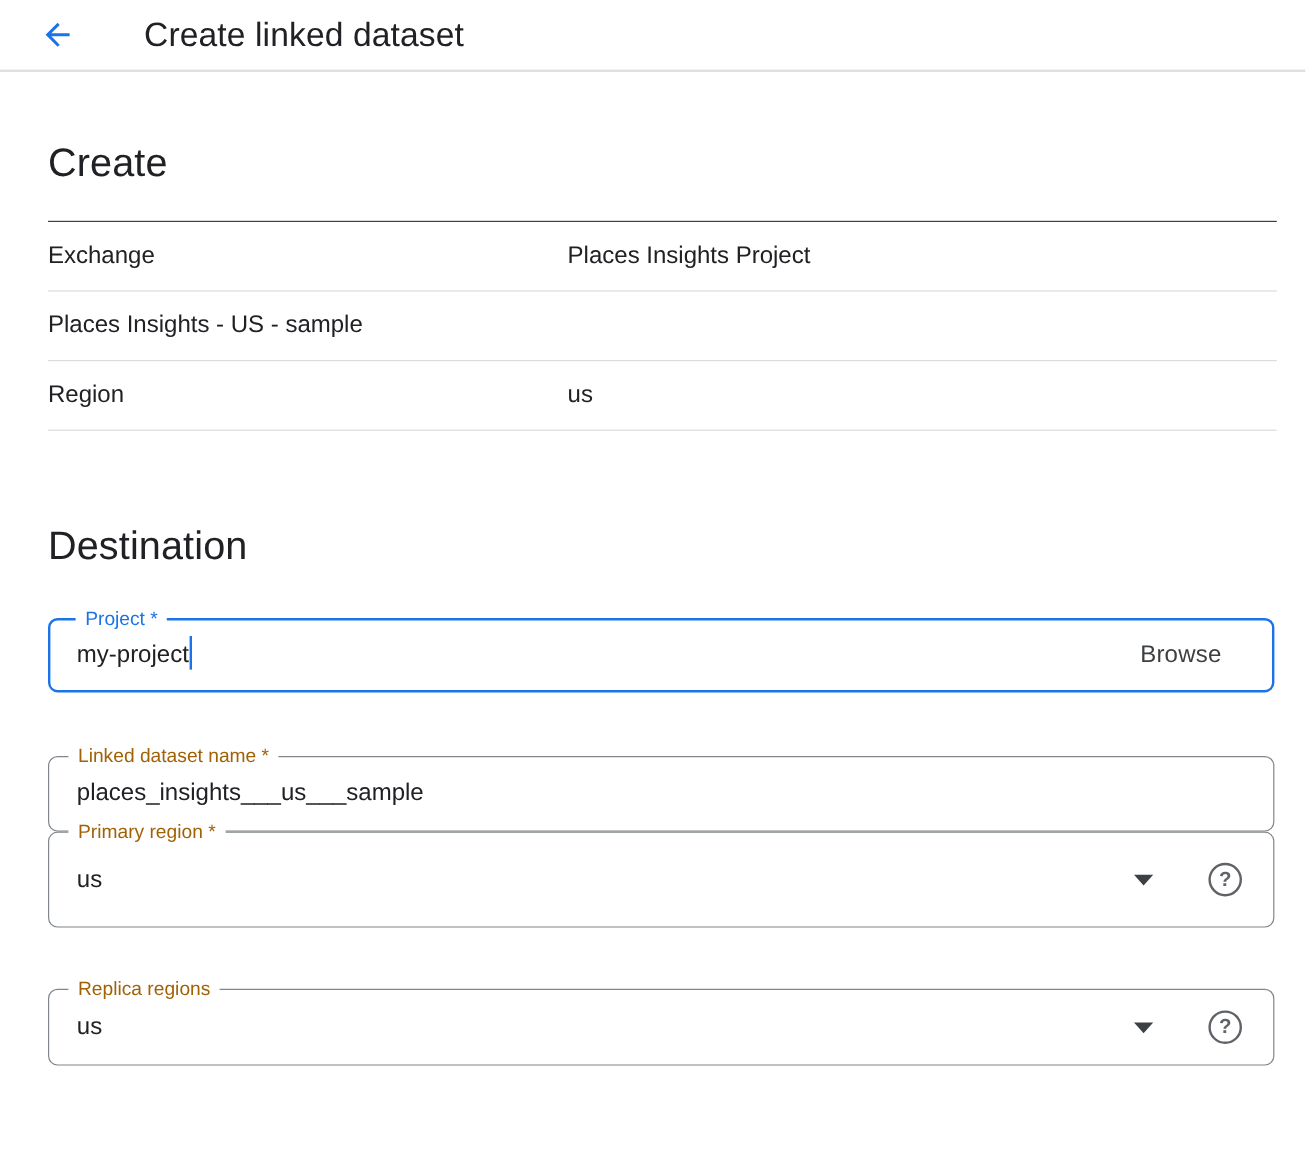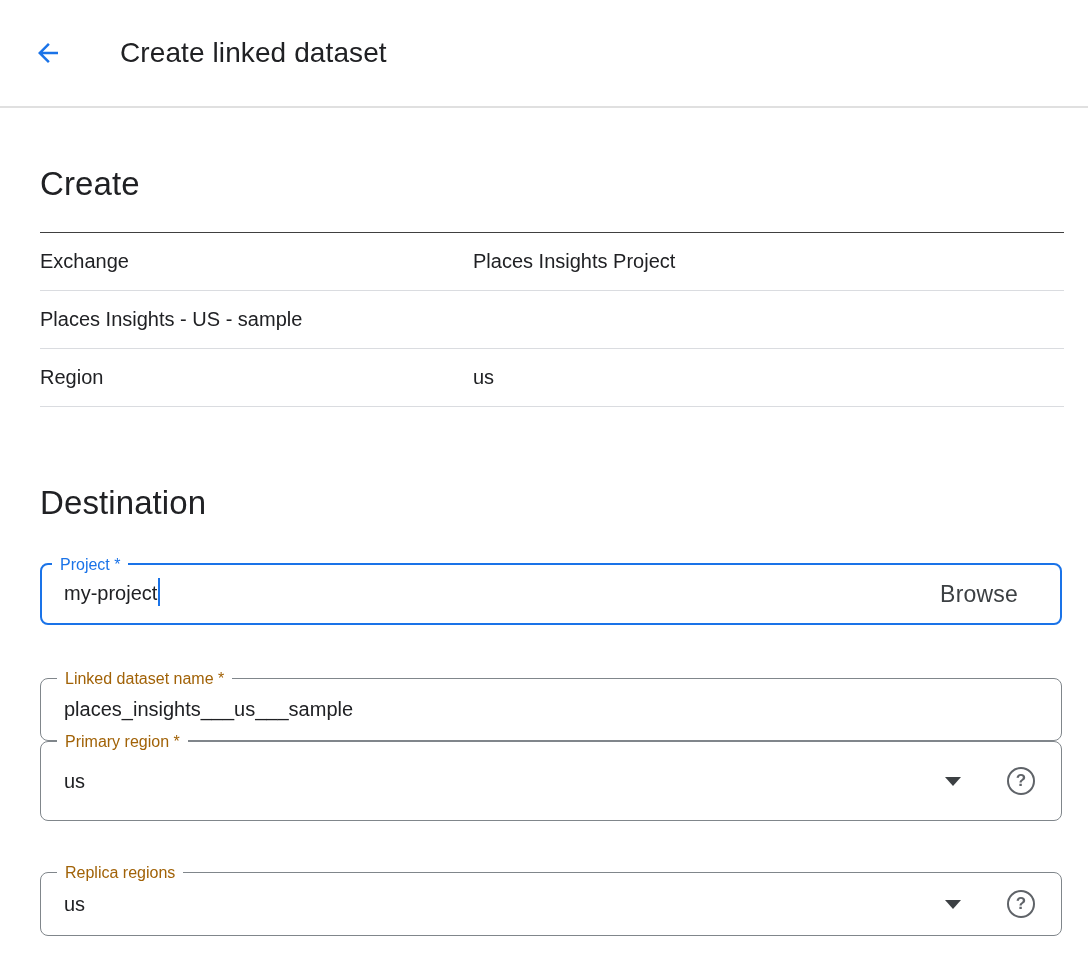--- a/index.html
+++ b/index.html
@@ -7,21 +7,21 @@
   body {
     width: 1088px; height: 976px;
     font-family: "Liberation Sans", sans-serif;
     color: #202124;
     overflow: hidden;
     position: relative;
   }
 
   
   .header {
-    height: 108px;
+    height: 60px;
     border-bottom: 2px solid #e0e0e0;
     display: flex;
     align-items: center;
   }
   .back-btn {
     width: 40px; height: 40px;
     margin-left: 28px;
     border: none; background: transparent;
     display: flex; align-items: center; justify-content: center;
     cursor: pointer; border-radius: 50%;
@@ -84,21 +84,21 @@
     position: absolute;
     top: -10px;
     left: 16px;
     background: #ffffff;
     padding: 0 8px;
     font-size: 16px;
     line-height: 20px;
     color: #a16207;
     white-space: nowrap;
   }
-  .field.focused .float-label { color: #1a73e8; left: 10px; }
+  .field.focused .float-label { color: #1a73e8; left: 21px; }
   .field-value {
     margin-left: 23px;
     font-size: 20px;
     color: #202124;
     white-space: nowrap;
   }
   .field.focused .field-value { margin-left: 22px; }
 
   .field-project { margin-top: 40px; }
   .field-dataset { margin-top: 53px; height: 63px; }
@@ -112,21 +112,21 @@
     vertical-align: middle;
     margin-left: 1px;
     margin-top: -4px;
   }
 
   .browse-btn {
     position: absolute;
     right: 42px;
     border: none; background: transparent;
     font-family: "Liberation Sans", sans-serif;
-    font-size: 23px;
+    font-size: 20px;
     color: #3c4043;
     cursor: pointer;
     letter-spacing: 0.2px;
     text-align: center;
   }
 
   .dd-arrow {
     position: absolute;
     right: 100px;
     top: 50%;

